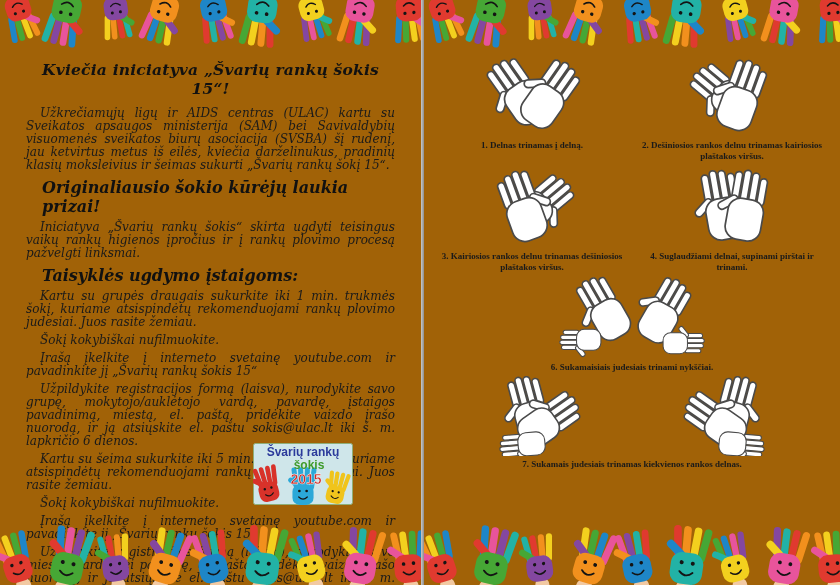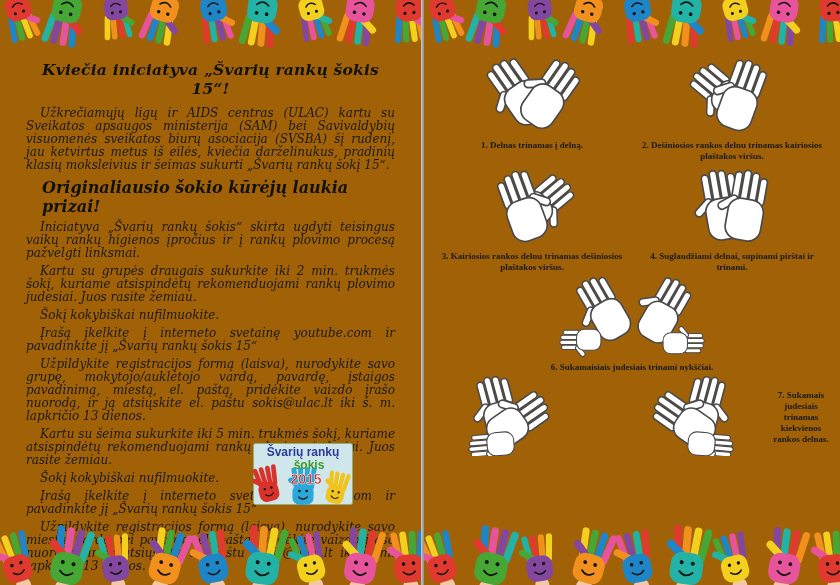--- a/index.html
+++ b/index.html
@@ -45,21 +45,21 @@
 
   
   .steps { position:absolute; top:52px; left:0; width:100%; padding:2px 8px 0; }
   .row { display:flex; justify-content:space-around; margin-bottom:3px; }
   figure.step { display:flex; flex-direction:column; align-items:center; width:196px; }
   svg.fig { width:186px; height:84px; display:block; }
   figcaption {
     font-family:"Liberation Serif", serif; font-weight:bold; font-size:9px;
     line-height:11px; text-align:center; color:#1a1a1a; width:192px; margin-top:2px;
   }
-  .row7 { flex-direction:row; align-items:center; margin-top:2px; }
+  .row7 { flex-direction:column; align-items:center; margin-top:2px; }
   .figs7 { display:flex; justify-content:center; gap:8px; }
   .figs7 svg.fig { width:165px; height:80px; }
   figcaption.wide { width:380px; margin-top:3px; }
 
   .defs-hidden { position:absolute; width:0; height:0; overflow:hidden; }
   #hline rect { fill:#ffffff; stroke:#4a4a4a; stroke-width:2.4px; }
 </style>
 </head>
 <body>
 
@@ -189,24 +189,25 @@
           <path d="M-6.5,3 Q0,9.5 6.5,3" fill="none" stroke="#141414" stroke-width="1.8" stroke-linecap="round"></path>
         </g>
       </svg>
 
     <div class="content">
       <h1 class="title">Kviečia iniciatyva „Švarių rankų šokis 15“!</h1>
       <p class="body">Užkrečiamųjų ligų ir AIDS centras (ULAC) kartu su Sveikatos apsaugos ministerija (SAM) bei Savivaldybių visuomenės sveikatos biurų asociacija (SVSBA) šį rudenį, jau ketvirtus metus iš eilės, kviečia darželinukus, pradinių klasių moksleivius ir šeimas sukurti „Švarių rankų šokį 15“.</p>
       <h2 class="subhead">Originaliausio šokio kūrėjų laukia prizai!</h2>
       <p class="body">Iniciatyva „Švarių rankų šokis“ skirta ugdyti teisingus vaikų rankų higienos įpročius ir į rankų plovimo procesą pažvelgti linksmai.</p>
 
-      <p class="body">Kartu su grupės draugais sukurkite iki 2 min. trukmės šokį, kuriame atsispindėtų rekomenduojami rankų plovimo judesiai. Juos rasite žemiau.</p>
+      <h2 class="subhead">Taisyklės ugdymo įstaigoms:</h2>
+      <p class="body">Kartu su grupės draugais sukurkite iki 1 min. trukmės šokį, kuriame atsispindėtų rekomenduojami rankų plovimo judesiai. Juos rasite žemiau.</p>
       <p class="body">Šokį kokybiškai nufilmuokite.</p>
       <p class="body">Įrašą įkelkite į interneto svetainę youtube.com ir pavadinkite jį „Švarių rankų šokis 15“</p>
-      <p class="body">Užpildykite registracijos formą (laisva), nurodykite savo grupę, mokytojo/auklėtojo vardą, pavardę, įstaigos pavadinimą, miestą, el. paštą, pridėkite vaizdo įrašo nuorodą, ir ją atsiųskite el. paštu sokis@ulac.lt iki š. m. lapkričio 13 dienos.</p>
+      <p class="body">Užpildykite registracijos formą (laisva), nurodykite savo grupę, mokytojo/auklėtojo vardą, pavardę, įstaigos pavadinimą, miestą, el. paštą, pridėkite vaizdo įrašo nuorodą, ir ją atsiųskite el. paštu sokis@ulac.lt iki š. m. lapkričio 6 dienos.</p>
 
       <p class="body">Kartu su šeima sukurkite iki 5 min. trukmės šokį, kuriame atsispindėtų rekomenduojami rankų plovimo judesiai. Juos rasite žemiau.</p>
       <p class="body">Šokį kokybiškai nufilmuokite.</p>
       <p class="body">Įrašą įkelkite į interneto svetainę youtube.com ir pavadinkite jį „Švarių rankų šokis 15“</p>
       <p class="body">Užpildykite registracijos formą (laisva), nurodykite savo miestą, vardą bei pavardę, el. paštą, pridėkite vaizdo įrašo nuorodą, ir ją atsiųskite el. paštu sokis@ulac.lt iki š. m. lapkričio 13 dienos.</p>
 
       <p class="invite">Maloniai kviečiame dalyvauti!</p>
       <p class="info">
         <span class="info-label">Daugiau informacijos:</span>
         <span class="info-url">www.ulac.lt</span>

